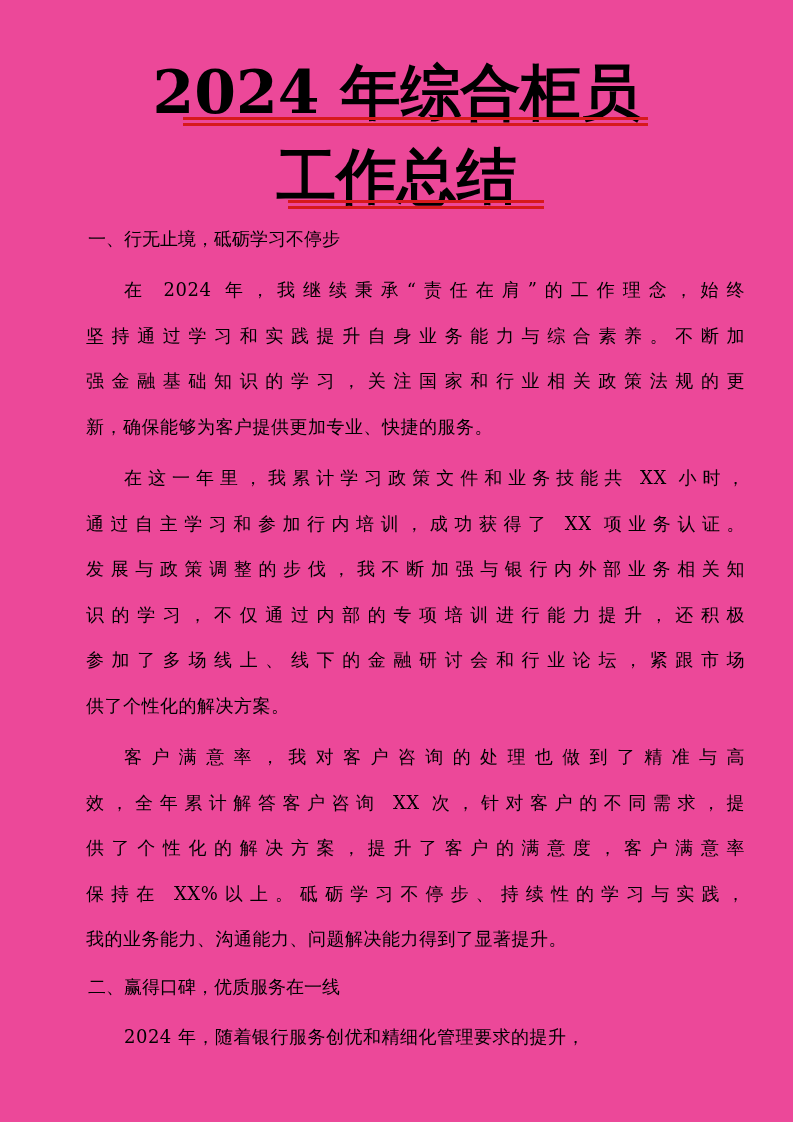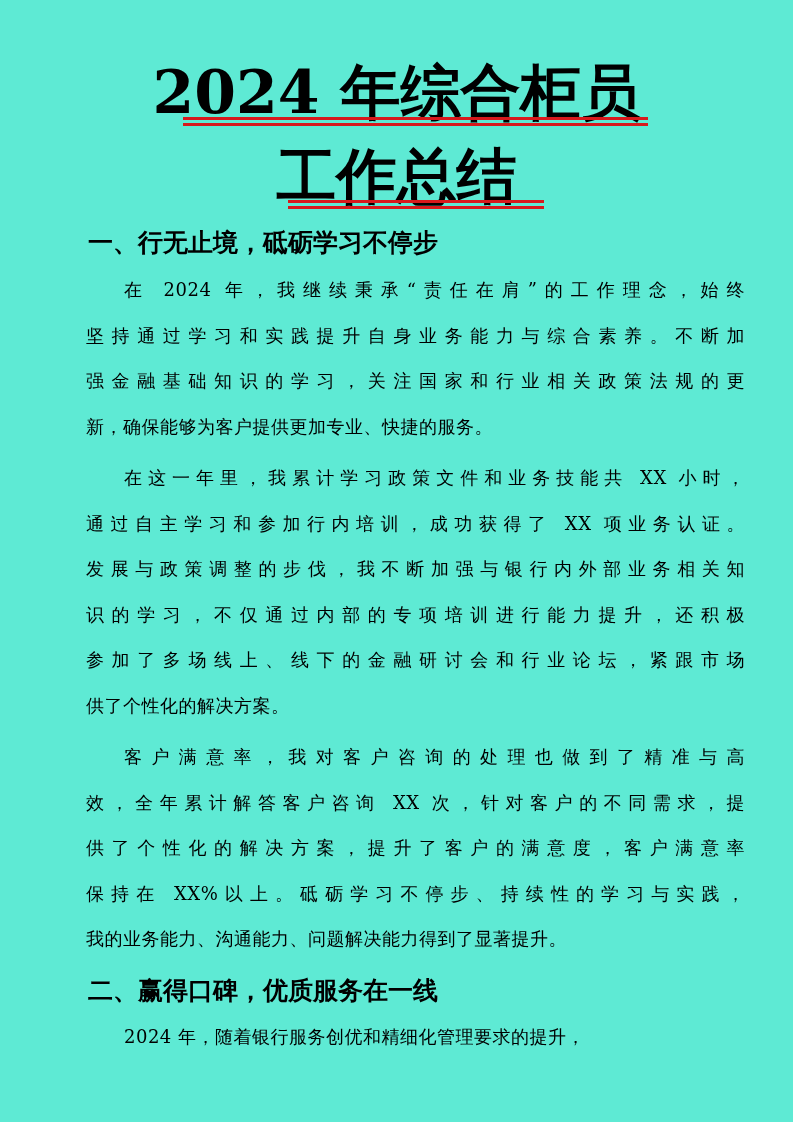--- a/index.html
+++ b/index.html
@@ -11,21 +11,21 @@
       width: 793px;
       height: 1122px;
       position: relative;
       overflow: hidden;
       color: #000000;
     }
     .page {
       position: absolute;
       left: 0; top: 0;
       width: 793px; height: 1122px;
-      background: #5eead4;
+      background: #ec4899;
     }
     .title-line {
       position: absolute;
       left: 0;
       width: 793px;
       text-align: center;
       font-family: "DejaVu Serif", "Liberation Serif", serif;
       font-weight: bold;
       font-size: 60px;
       line-height: 1;
@@ -38,22 +38,22 @@
     }
     .title-underline {
       position: absolute;
       height: 3px;
       background: #d7191c;
     }
     .heading {
       position: absolute;
       left: 88px;
       font-family: "DejaVu Sans", "Liberation Sans", sans-serif;
-      font-weight: bold;
-      font-size: 25px;
+      font-weight: normal;
+      font-size: 18px;
       line-height: 1;
       white-space: nowrap;
     }
     .para {
       position: absolute;
       left: 50px;
       width: 695px;
       font-family: "DejaVu Serif", "Liberation Serif", serif;
       font-size: 18px;
       line-height: 45.5px;

